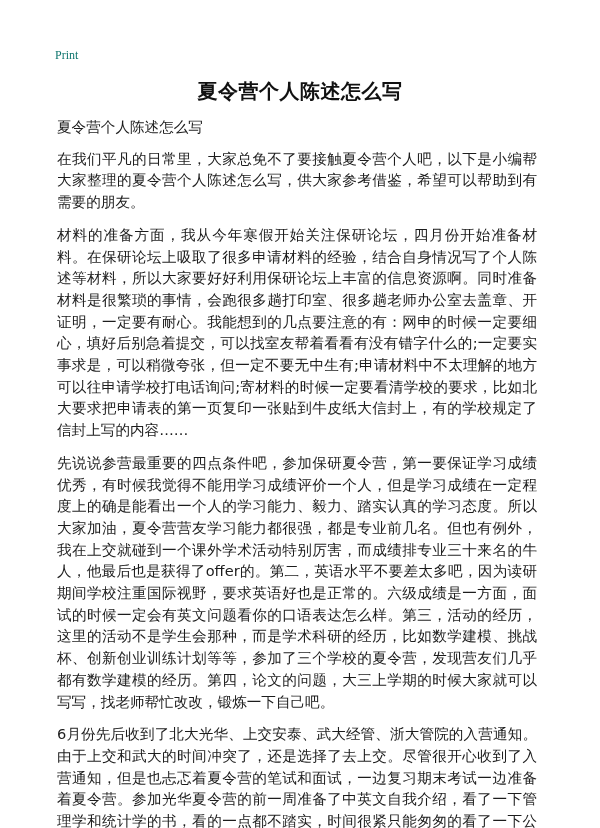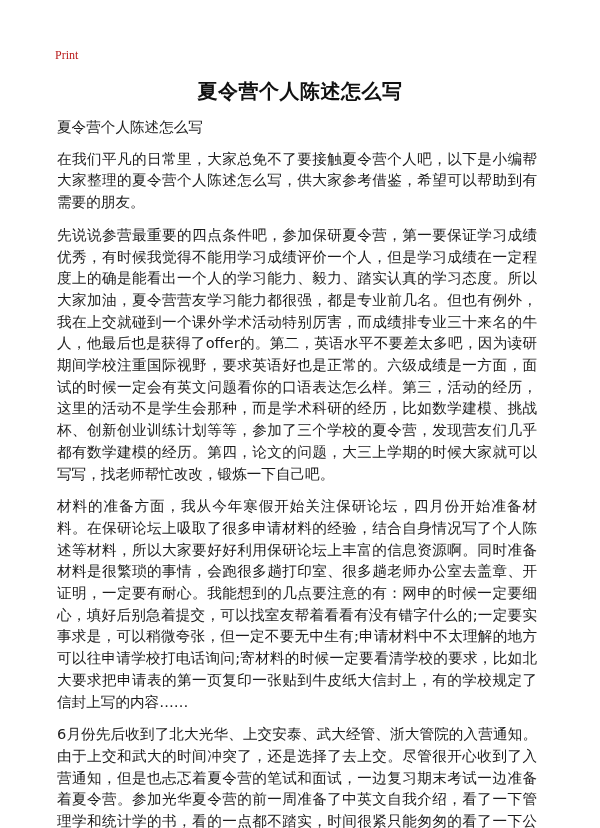--- a/index.html
+++ b/index.html
@@ -2,21 +2,21 @@
 <html><head>
 <meta charset="utf-8">
 <style>
   html, body { margin: 0; padding: 0; background: #ffffff; }
   body {
     width: 600px; height: 828px; overflow: hidden; position: relative;
     color: #1a1a1a;
   }
   .print-label {
     position: absolute; left: 55px; top: 48px;
-    font-family: "Liberation Serif", serif; font-size: 12px; color: #b91c1c;
+    font-family: "Liberation Serif", serif; font-size: 12px; color: #0f766e;
   }
   .doc-title {
     position: absolute; left: 0; width: 600px; top: 78px; text-align: center;
     font-family: "DejaVu Sans", sans-serif; font-size: 20px; font-weight: bold; color: #111;
     letter-spacing: 0.5px;
   }
   .content {
     position: absolute; left: 57px; top: 116px; width: 496px;
     font-family: "DejaVu Sans", sans-serif; font-size: 14.6px; line-height: 21.7px; color: #1c1c1c;
   }
@@ -26,16 +26,16 @@
 </head>
 <body>
 
 <div class="print-label">Print</div>
 
 <h1 class="doc-title" style="margin:0;">夏令营个人陈述怎么写</h1>
 
 <div class="content">
   <p class="subtitle">夏令营个人陈述怎么写</p>
   <p class="para">在我们平凡的日常里，大家总免不了要接触夏令营个人吧，以下是小编帮大家整理的夏令营个人陈述怎么写，供大家参考借鉴，希望可以帮助到有需要的朋友。</p>
+  <p class="para">材料的准备方面，我从今年寒假开始关注保研论坛，四月份开始准备材料。在保研论坛上吸取了很多申请材料的经验，结合自身情况写了个人陈述等材料，所以大家要好好利用保研论坛上丰富的信息资源啊。同时准备材料是很繁琐的事情，会跑很多趟打印室、很多趟老师办公室去盖章、开证明，一定要有耐心。我能想到的几点要注意的有：网申的时候一定要细心，填好后别急着提交，可以找室友帮着看看有没有错字什么的;一定要实事求是，可以稍微夸张，但一定不要无中生有;申请材料中不太理解的地方可以往申请学校打电话询问;寄材料的时候一定要看清学校的要求，比如北大要求把申请表的第一页复印一张贴到牛皮纸大信封上，有的学校规定了信封上写的内容……</p>
   <p class="para">先说说参营最重要的四点条件吧，参加保研夏令营，第一要保证学习成绩优秀，有时候我觉得不能用学习成绩评价一个人，但是学习成绩在一定程度上的确是能看出一个人的学习能力、毅力、踏实认真的学习态度。所以大家加油，夏令营营友学习能力都很强，都是专业前几名。但也有例外，我在上交就碰到一个课外学术活动特别厉害，而成绩排专业三十来名的牛人，他最后也是获得了offer的。第二，英语水平不要差太多吧，因为读研期间学校注重国际视野，要求英语好也是正常的。六级成绩是一方面，面试的时候一定会有英文问题看你的口语表达怎么样。第三，活动的经历，这里的活动不是学生会那种，而是学术科研的经历，比如数学建模、挑战杯、创新创业训练计划等等，参加了三个学校的夏令营，发现营友们几乎都有数学建模的经历。第四，论文的问题，大三上学期的时候大家就可以写写，找老师帮忙改改，锻炼一下自己吧。</p>
-  <p class="para">材料的准备方面，我从今年寒假开始关注保研论坛，四月份开始准备材料。在保研论坛上吸取了很多申请材料的经验，结合自身情况写了个人陈述等材料，所以大家要好好利用保研论坛上丰富的信息资源啊。同时准备材料是很繁琐的事情，会跑很多趟打印室、很多趟老师办公室去盖章、开证明，一定要有耐心。我能想到的几点要注意的有：网申的时候一定要细心，填好后别急着提交，可以找室友帮着看看有没有错字什么的;一定要实事求是，可以稍微夸张，但一定不要无中生有;申请材料中不太理解的地方可以往申请学校打电话询问;寄材料的时候一定要看清学校的要求，比如北大要求把申请表的第一页复印一张贴到牛皮纸大信封上，有的学校规定了信封上写的内容……</p>
   <p class="para">6月份先后收到了北大光华、上交安泰、武大经管、浙大管院的入营通知。由于上交和武大的时间冲突了，还是选择了去上交。尽管很开心收到了入营通知，但是也忐忑着夏令营的笔试和面试，一边复习期末考试一边准备着夏令营。参加光华夏令营的前一周准备了中英文自我介绍，看了一下管理学和统计学的书，看的一点都不踏实，时间很紧只能匆匆的看了一下公式。不得不提的是我在参加夏令营之前，面对未知，心理上会有压力和焦虑，很感谢父母、老师、同学的帮助和鼓励，所以大家也一定要多和他人交流。6月30号启程去北京，室友送我坐上出租那一刻，我忽然感觉充满了希望和信心，不再去想后果，享受这个过程吧。</p>
 </div>
 
 </body></html>

